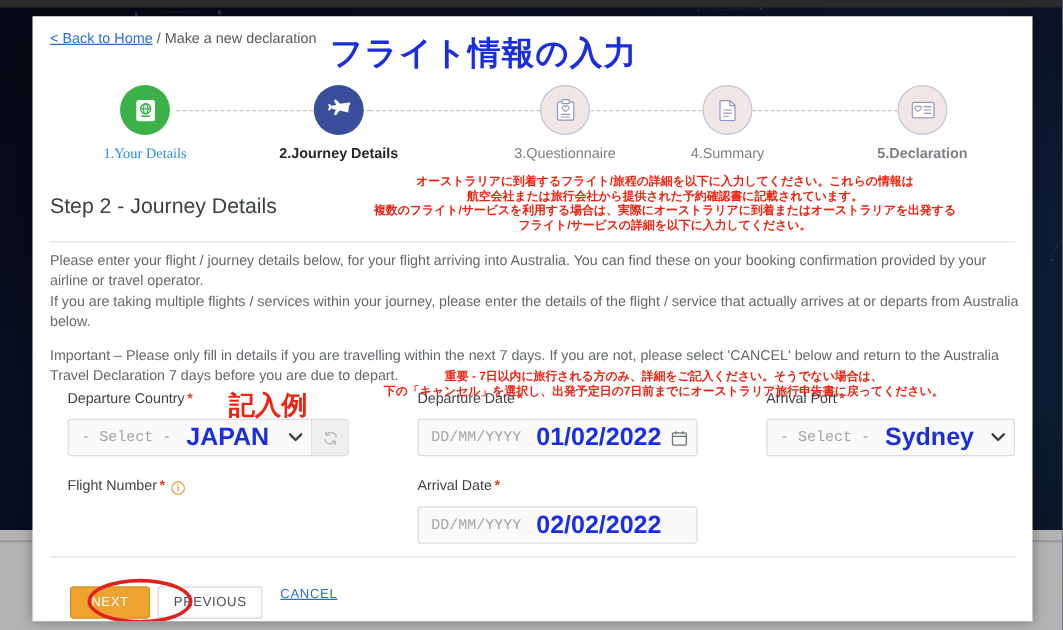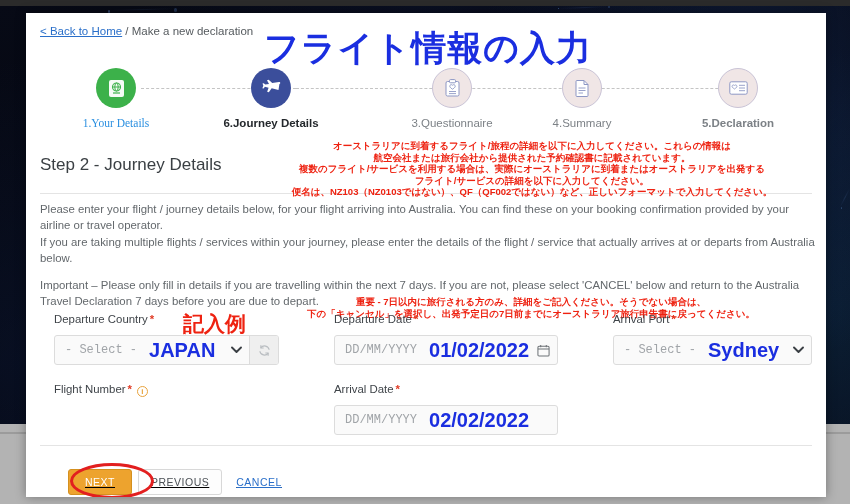--- a/index.html
+++ b/index.html
@@ -91,21 +91,21 @@
   .breadcrumb a {
     color: #2a6fc9;
     text-decoration: underline;
   }
 
   
   .jp-title {
     position: absolute;
     left: 238px;
     top: 12px;
-    font-size: 35px;
+    font-size: 26px;
     font-weight: bold;
     color: #1a2ee0;
     letter-spacing: 1px;
     white-space: nowrap;
   }
 
   
   .stepper {
     position: absolute;
     left: 0;
@@ -320,25 +320,24 @@
     position: absolute;
     left: 113px;
     top: 440px;
     font-size: 15px;
     font-weight: bold;
     color: #1a2ee0;
     white-space: nowrap;
   }
   .btn-row {
     position: absolute;
-    left: 42px;
+    left: 30px;
     top: 456px;
     display: flex;
-    align-items: center;
-    text-decoration: underline;
+    align-items: flex-start;
   }
   .btn-next {
     background: #eda32e;
     border: 1px solid #d4901f;
     border-radius: 3px;
     color: #ffffff;
     font-size: 10.5px;
     letter-spacing: .5px;
     padding: 6px 16px;
     white-space: nowrap;
@@ -445,21 +444,21 @@
       </div>
       <div class="lbl">1.Your Details</div>
     </div>
 
     <div class="step active" style="left:245px;">
       <div class="circle">
         <svg width="20" height="20" viewBox="0 0 24 24" fill="#ffffff">
           <path d="M21 14.5l-8.2-2.1 -3.4 4.6 -2.0-0.4 1.7-4.9 -4.4-1.1 -1.6 1.9 -1.5-0.3 1.2-3.0 -1.0-2.6 1.5-0.4 1.8 1.6 4.5-0.6 -2.4-4.6 2.0-0.6 4.3 4.0 8.2-1.2c0.7-0.1 1.4 0.4 1.4 1.1v0.1c0 0.6-0.4 1.1-1.0 1.2z"></path>
         </svg>
       </div>
-      <div class="lbl">6.Journey Details</div>
+      <div class="lbl">2.Journey Details</div>
     </div>
 
     <div class="step todo" style="left:426px;">
       <div class="circle">
         <svg width="15" height="18" viewBox="0 0 15 18">
           <rect x="1" y="2.5" width="13" height="14.5" rx="1.5" fill="#ffffff" stroke="#8d97c4" stroke-width="1"></rect>
           <rect x="4.5" y="0.6" width="6" height="3.2" rx="1" fill="#ffffff" stroke="#8d97c4" stroke-width="1"></rect>
           <path d="M7.5 6.2c-1.1-1.1-2.8-0.3-2.8 1.0 0 1.3 2.8 3.0 2.8 3.0s2.8-1.7 2.8-3.0c0-1.3-1.7-2.1-2.8-1.0z" fill="none" stroke="#8d97c4" stroke-width=".9"></path>
           <line x1="4" y1="12.5" x2="11" y2="12.5" stroke="#8d97c4" stroke-width=".9"></line>
           <line x1="4" y1="14.6" x2="11" y2="14.6" stroke="#8d97c4" stroke-width=".9"></line>
@@ -496,21 +495,20 @@
   </div>
 
   <div class="step-heading">Step 2 - Journey Details</div>
   <div class="hr-under-heading"></div>
 
   <div class="jp-red-block">
     <div>オーストラリアに到着するフライト/旅程の詳細を以下に入力してください。これらの情報は</div>
     <div>航空会社または旅行会社から提供された予約確認書に記載されています。</div>
     <div>複数のフライト/サービスを利用する場合は、実際にオーストラリアに到着またはオーストラリアを出発する</div>
     <div>フライト/サービスの詳細を以下に入力してください。</div>
-    <div>便名は、NZ103（NZ0103ではない）、QF（QF002ではない）など、正しいフォーマットで入力してください。</div>
   </div>
 
   <div class="para p1">Please enter your flight / journey details below, for your flight arriving into Australia. You can find these on your booking confirmation provided by your airline or travel operator.</div>
   <div class="para p2">If you are taking multiple flights / services within your journey, please enter the details of the flight / service that actually arrives at or departs from Australia below.</div>
   <div class="para p4">Important – Please only fill in details if you are travelling within the next 7 days.  If you are not, please select 'CANCEL' below and return to the Australia Travel Declaration 7 days before you are due to depart.</div>
 
   <div class="jp-red-important">
     <div>重要 - 7日以内に旅行される方のみ、詳細をご記入ください。そうでない場合は、</div>
     <div>下の「キャンセル」を選択し、出発予定日の7日前までにオーストラリア旅行申告書に戻ってください。</div>
   </div>

